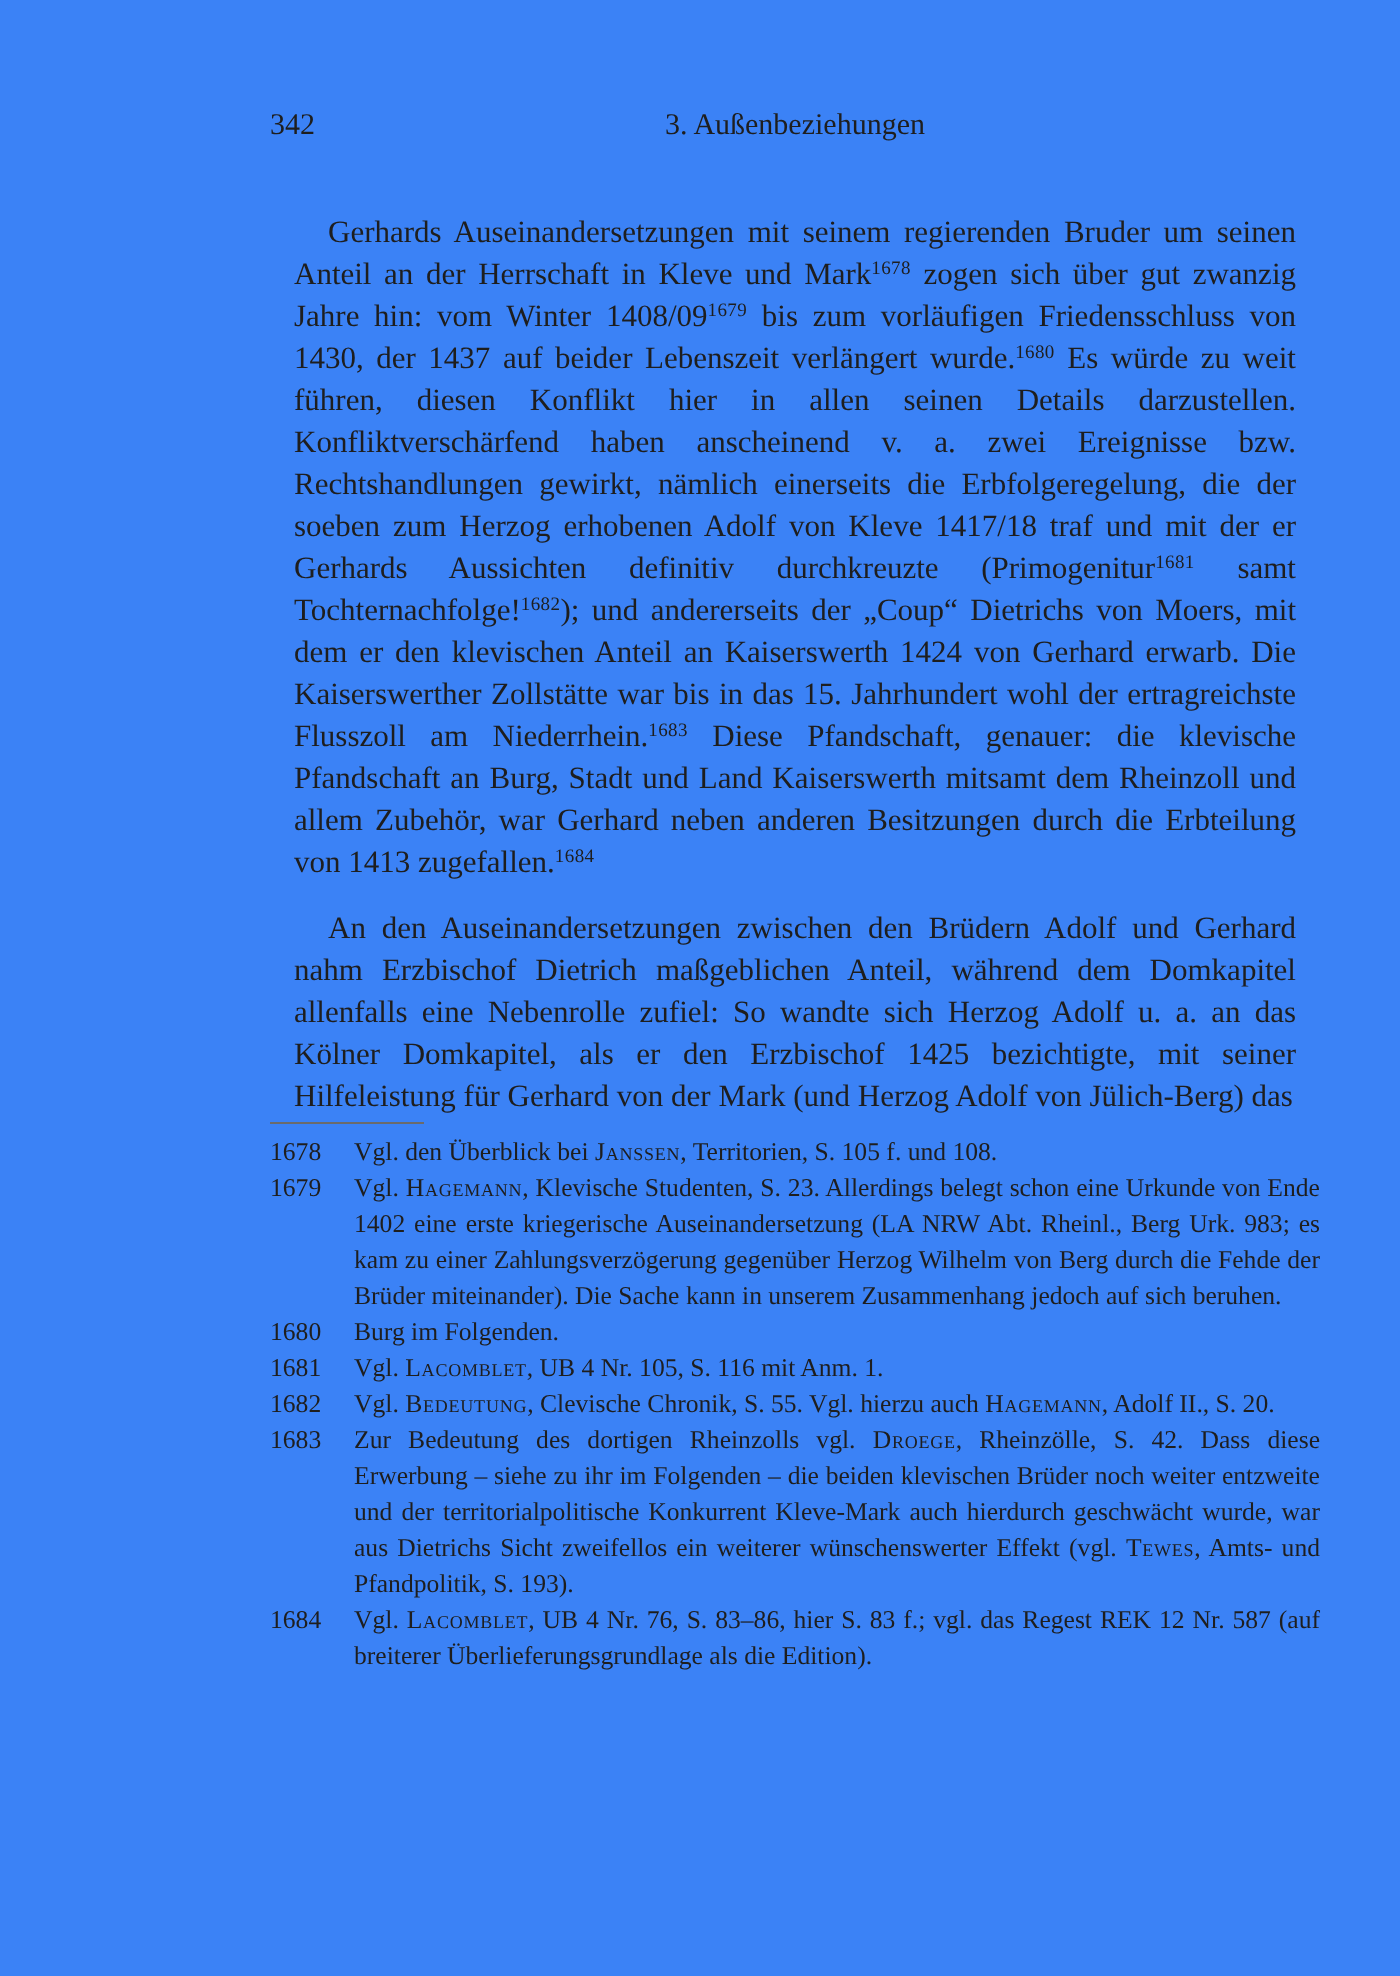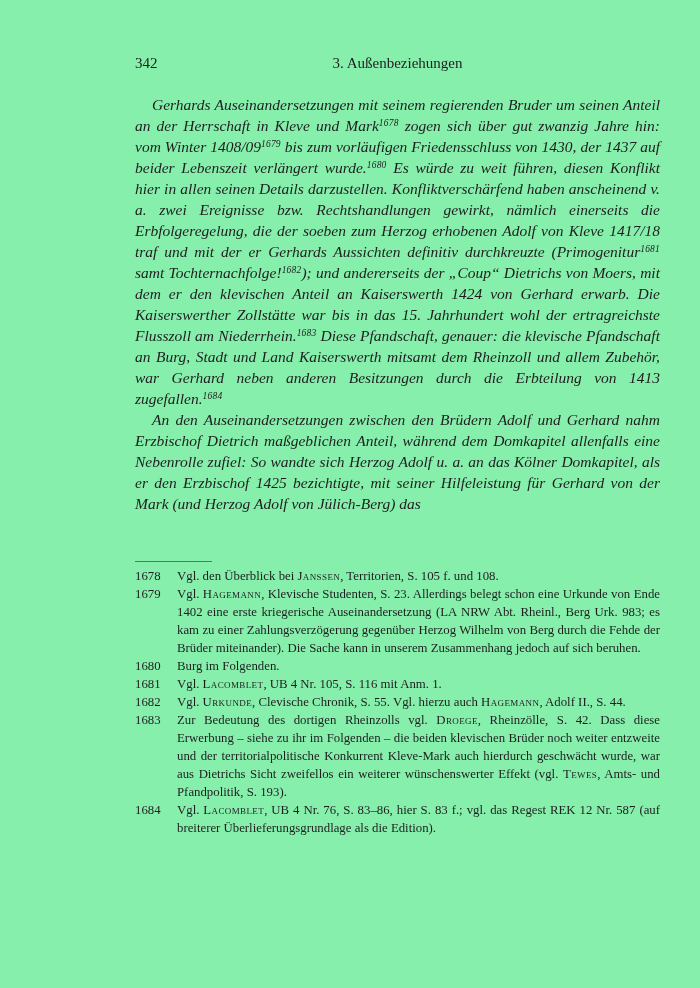--- a/index.html
+++ b/index.html
@@ -11,21 +11,21 @@
     width: 700px;
     height: 988px;
     font-family: "Liberation Serif", "DejaVu Serif", serif;
     color: #1e1e1e;
     position: relative;
     overflow: hidden;
   }
   .page {
     position: absolute;
     inset: 0;
-    background: #86efac;
+    background: #3b82f6;
   }
   .running-header {
     position: absolute;
     top: 54px;
     left: 135px;
     width: 525px;
     font-size: 15px;
     line-height: 18px;
   }
   .page-number {
@@ -41,23 +41,22 @@
     position: absolute;
     top: 94px;
     left: 135px;
     width: 525px;
     font-size: 15.5px;
     line-height: 21px;
     text-align: justify;
     hyphens: auto;
   }
   .body-text p {
-    margin: 0;
+    margin: 12px;
     text-indent: 17px;
-    font-style: italic;
   }
   sup.fnref {
     font-size: 9.5px;
     line-height: 0;
     vertical-align: baseline;
     position: relative;
     top: -5px;
     letter-spacing: 0.2px;
   }
   .smallcaps {
@@ -122,21 +121,21 @@
       <div class="footnote">
         <span class="fn-num">1680</span>
         <div class="fn-text"><span>Burg im Folgenden.</span></div>
       </div>
       <div class="footnote">
         <span class="fn-num">1681</span>
         <div class="fn-text"><span>Vgl. </span><span class="smallcaps">Lacomblet</span><span>, UB 4 Nr. 105, S. 116 mit Anm. 1.</span></div>
       </div>
       <div class="footnote">
         <span class="fn-num">1682</span>
-        <div class="fn-text"><span>Vgl. </span><span class="smallcaps">Urkunde</span><span>, Clevische Chronik, S. 55. Vgl. hierzu auch </span><span class="smallcaps">Hagemann</span><span>, Adolf II., S. 44.</span></div>
+        <div class="fn-text"><span>Vgl. </span><span class="smallcaps">Bedeutung</span><span>, Clevische Chronik, S. 55. Vgl. hierzu auch </span><span class="smallcaps">Hagemann</span><span>, Adolf II., S. 20.</span></div>
       </div>
       <div class="footnote">
         <span class="fn-num">1683</span>
         <div class="fn-text"><span>Zur Bedeutung des dortigen Rheinzolls vgl. </span><span class="smallcaps">Droege</span><span>, Rheinzölle, S. 42. Dass diese Erwerbung – siehe zu ihr im Folgenden – die beiden klevischen Brüder noch weiter entzweite und der territorialpolitische Konkurrent Kleve-Mark auch hierdurch geschwächt wurde, war aus Dietrichs Sicht zweifellos ein weiterer wünschenswerter Effekt (vgl. </span><span class="smallcaps">Tewes</span><span>, Amts- und Pfandpolitik, S. 193).</span></div>
       </div>
       <div class="footnote">
         <span class="fn-num">1684</span>
         <div class="fn-text"><span>Vgl. </span><span class="smallcaps">Lacomblet</span><span>, UB 4 Nr. 76, S. 83–86, hier S. 83 f.; vgl. das Regest REK 12 Nr. 587 (auf breiterer Überlieferungsgrundlage als die Edition).</span></div>
       </div>
     </section>

